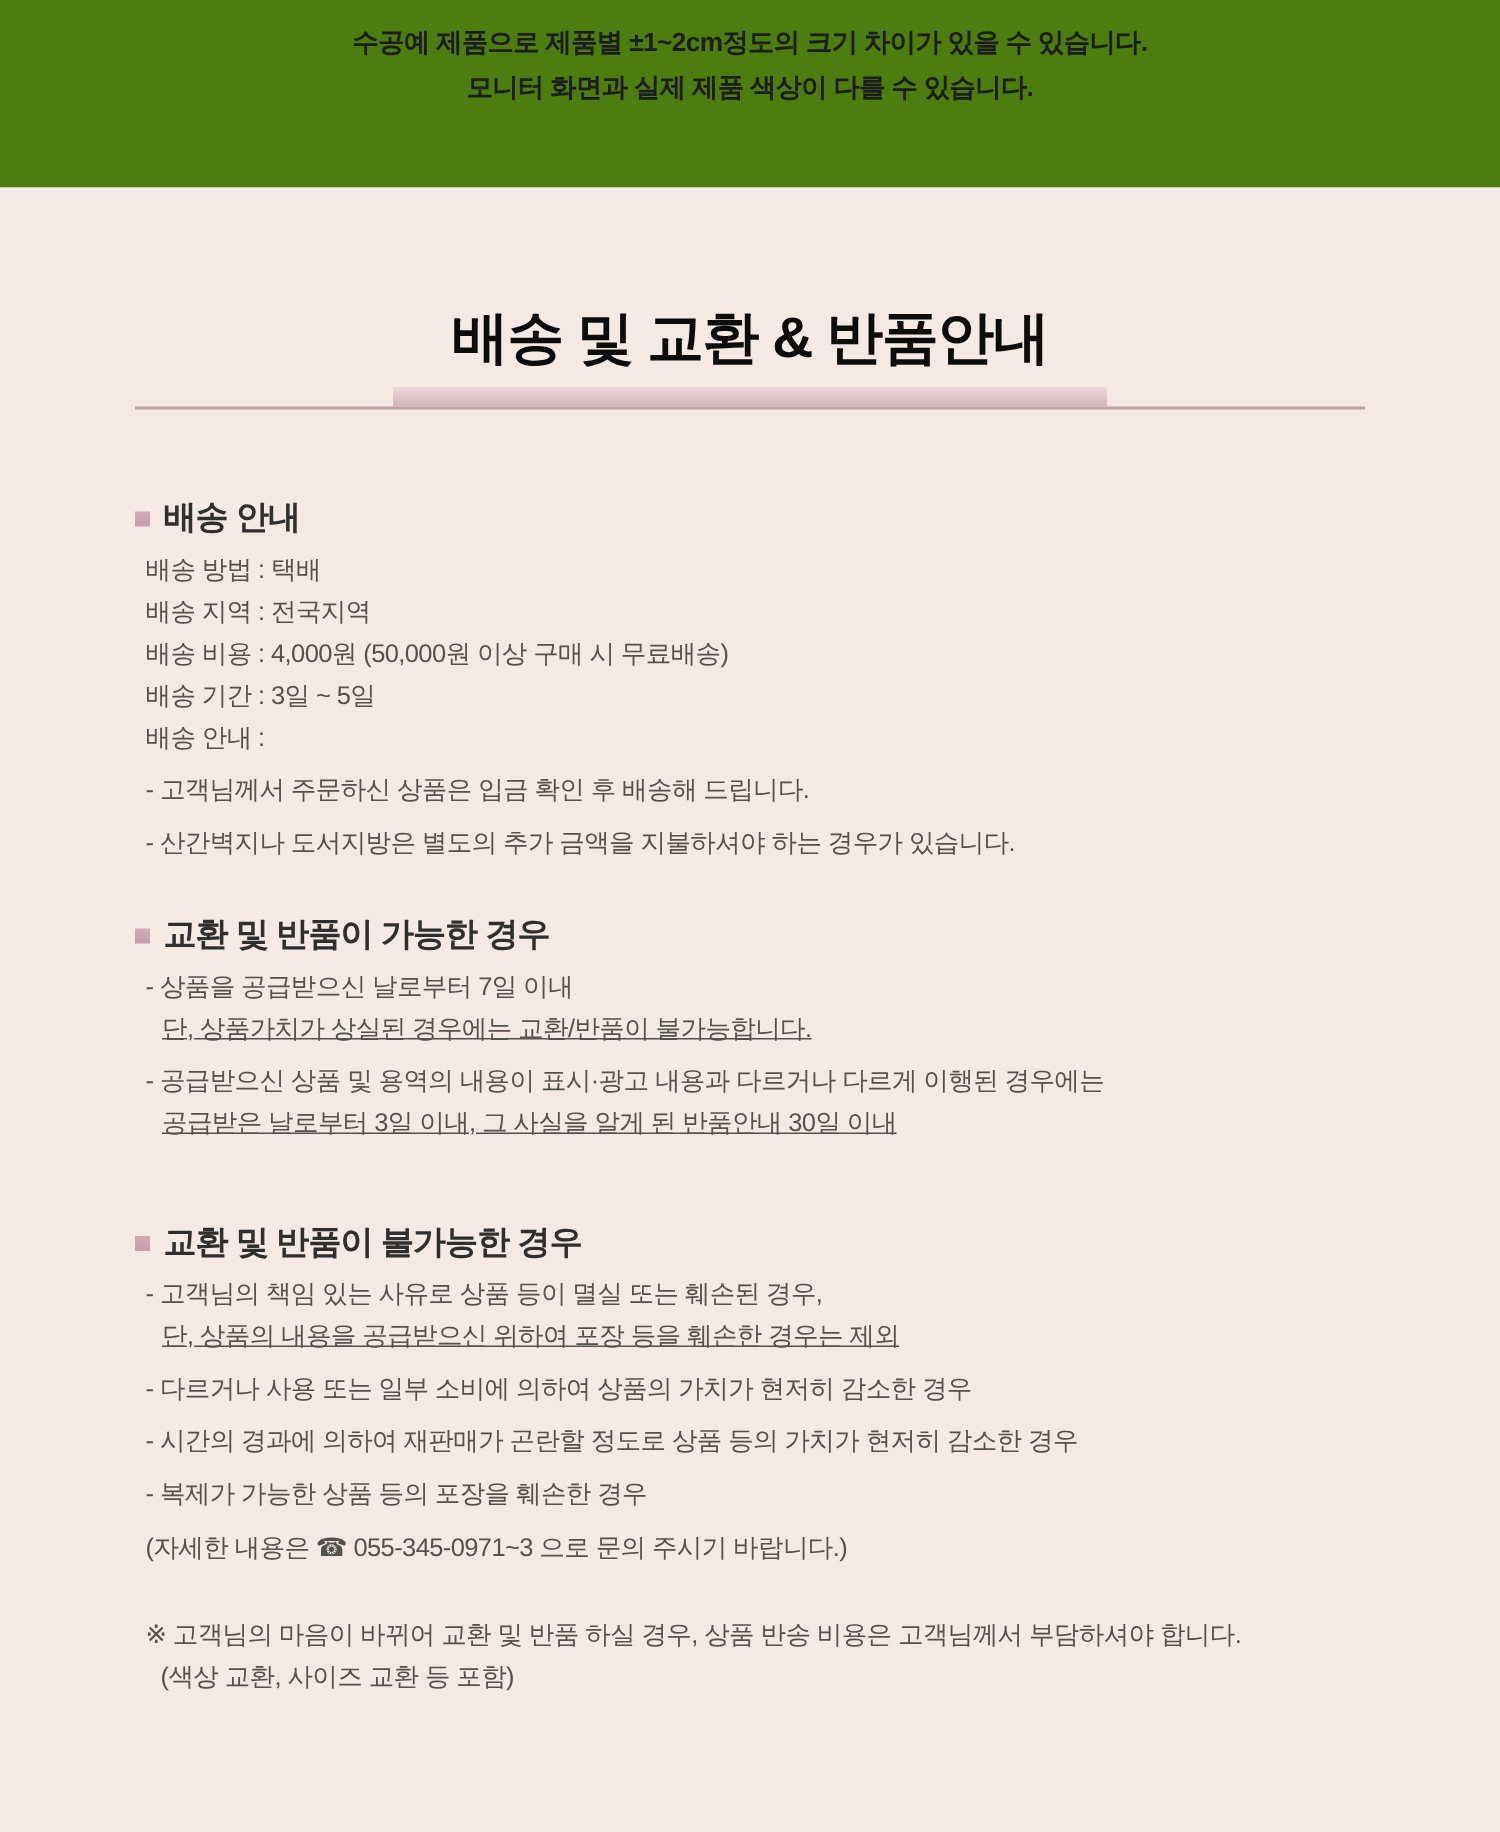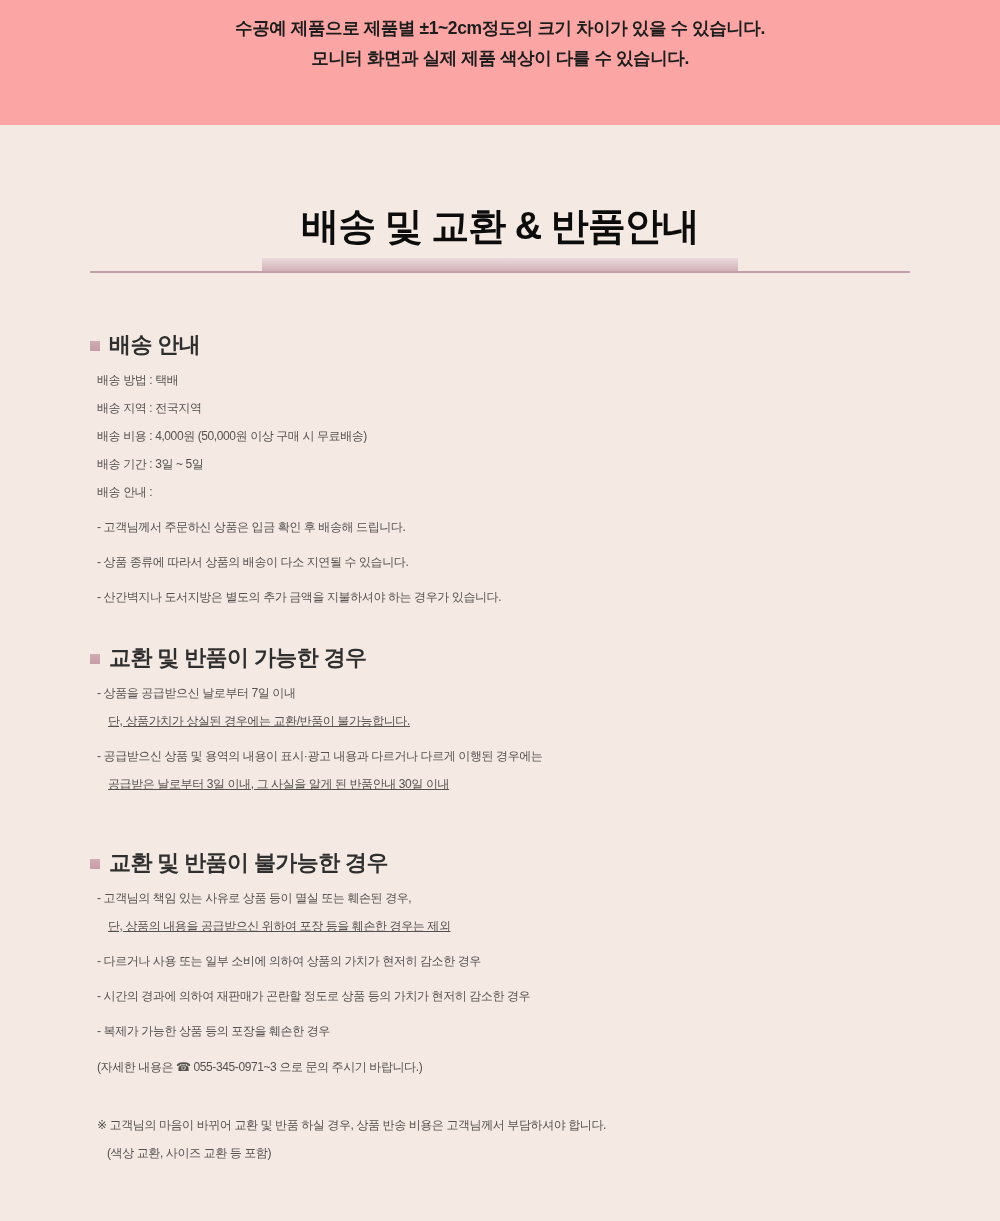--- a/index.html
+++ b/index.html
@@ -10,21 +10,21 @@
     font-family: "Liberation Sans", "DejaVu Sans", sans-serif;
     -webkit-font-smoothing: antialiased;
   }
 
   
   .top-notice {
     height: 125px;
     box-sizing: border-box;
     padding-top: 13px;
     text-align: center;
-    background: #fca5a5;
+    background: #4d7c0f;
   }
   .top-notice p {
     margin: 0;
     font-size: 17.5px;
     line-height: 30px;
     font-weight: 600;
     color: #1d1d1d;
     letter-spacing: -0.4px;
   }
 
@@ -82,21 +82,21 @@
     flex: 0 0 auto;
     width: 10px;
     height: 10px;
     margin-top: 1px;
     background: linear-gradient(180deg, #d1acb4 0%, #c59ca8 100%);
   }
 
   .row {
     margin: 0;
     padding-left: 7px;
-    font-size: 12px;
+    font-size: 17px;
     line-height: 28px;
     color: #55514f;
     letter-spacing: -0.4px;
   }
   .row.dash { margin-top: 7px; }
   .row.cont { padding-left: 18px; text-decoration: underline; }
   .row.note { margin-top: 8px; }
 
   .footer-note { margin-top: 30px; }
   .footer-note .row.sub { padding-left: 17px; }
@@ -123,21 +123,20 @@
       <h2 class="sec-h">
         <span class="bullet"></span>
         <span>배송 안내</span>
       </h2>
       <p class="row plain">배송 방법 : 택배</p>
       <p class="row plain">배송 지역 : 전국지역</p>
       <p class="row plain">배송 비용 : 4,000원 (50,000원 이상 구매 시 무료배송)</p>
       <p class="row plain">배송 기간 : 3일 ~ 5일</p>
       <p class="row plain">배송 안내 :</p>
       <p class="row dash">- 고객님께서 주문하신 상품은 입금 확인 후 배송해 드립니다.</p>
-      <p class="row dash">- 상품 종류에 따라서 상품의 배송이 다소 지연될 수 있습니다.</p>
       <p class="row dash">- 산간벽지나 도서지방은 별도의 추가 금액을 지불하셔야 하는 경우가 있습니다.</p>
     </div>
 
     <div class="sec sec-2">
       <h2 class="sec-h">
         <span class="bullet"></span>
         <span>교환 및 반품이 가능한 경우</span>
       </h2>
       <p class="row dash">- 상품을 공급받으신 날로부터 7일 이내</p>
       <p class="row cont">단, 상품가치가 상실된 경우에는 교환/반품이 불가능합니다.</p>

